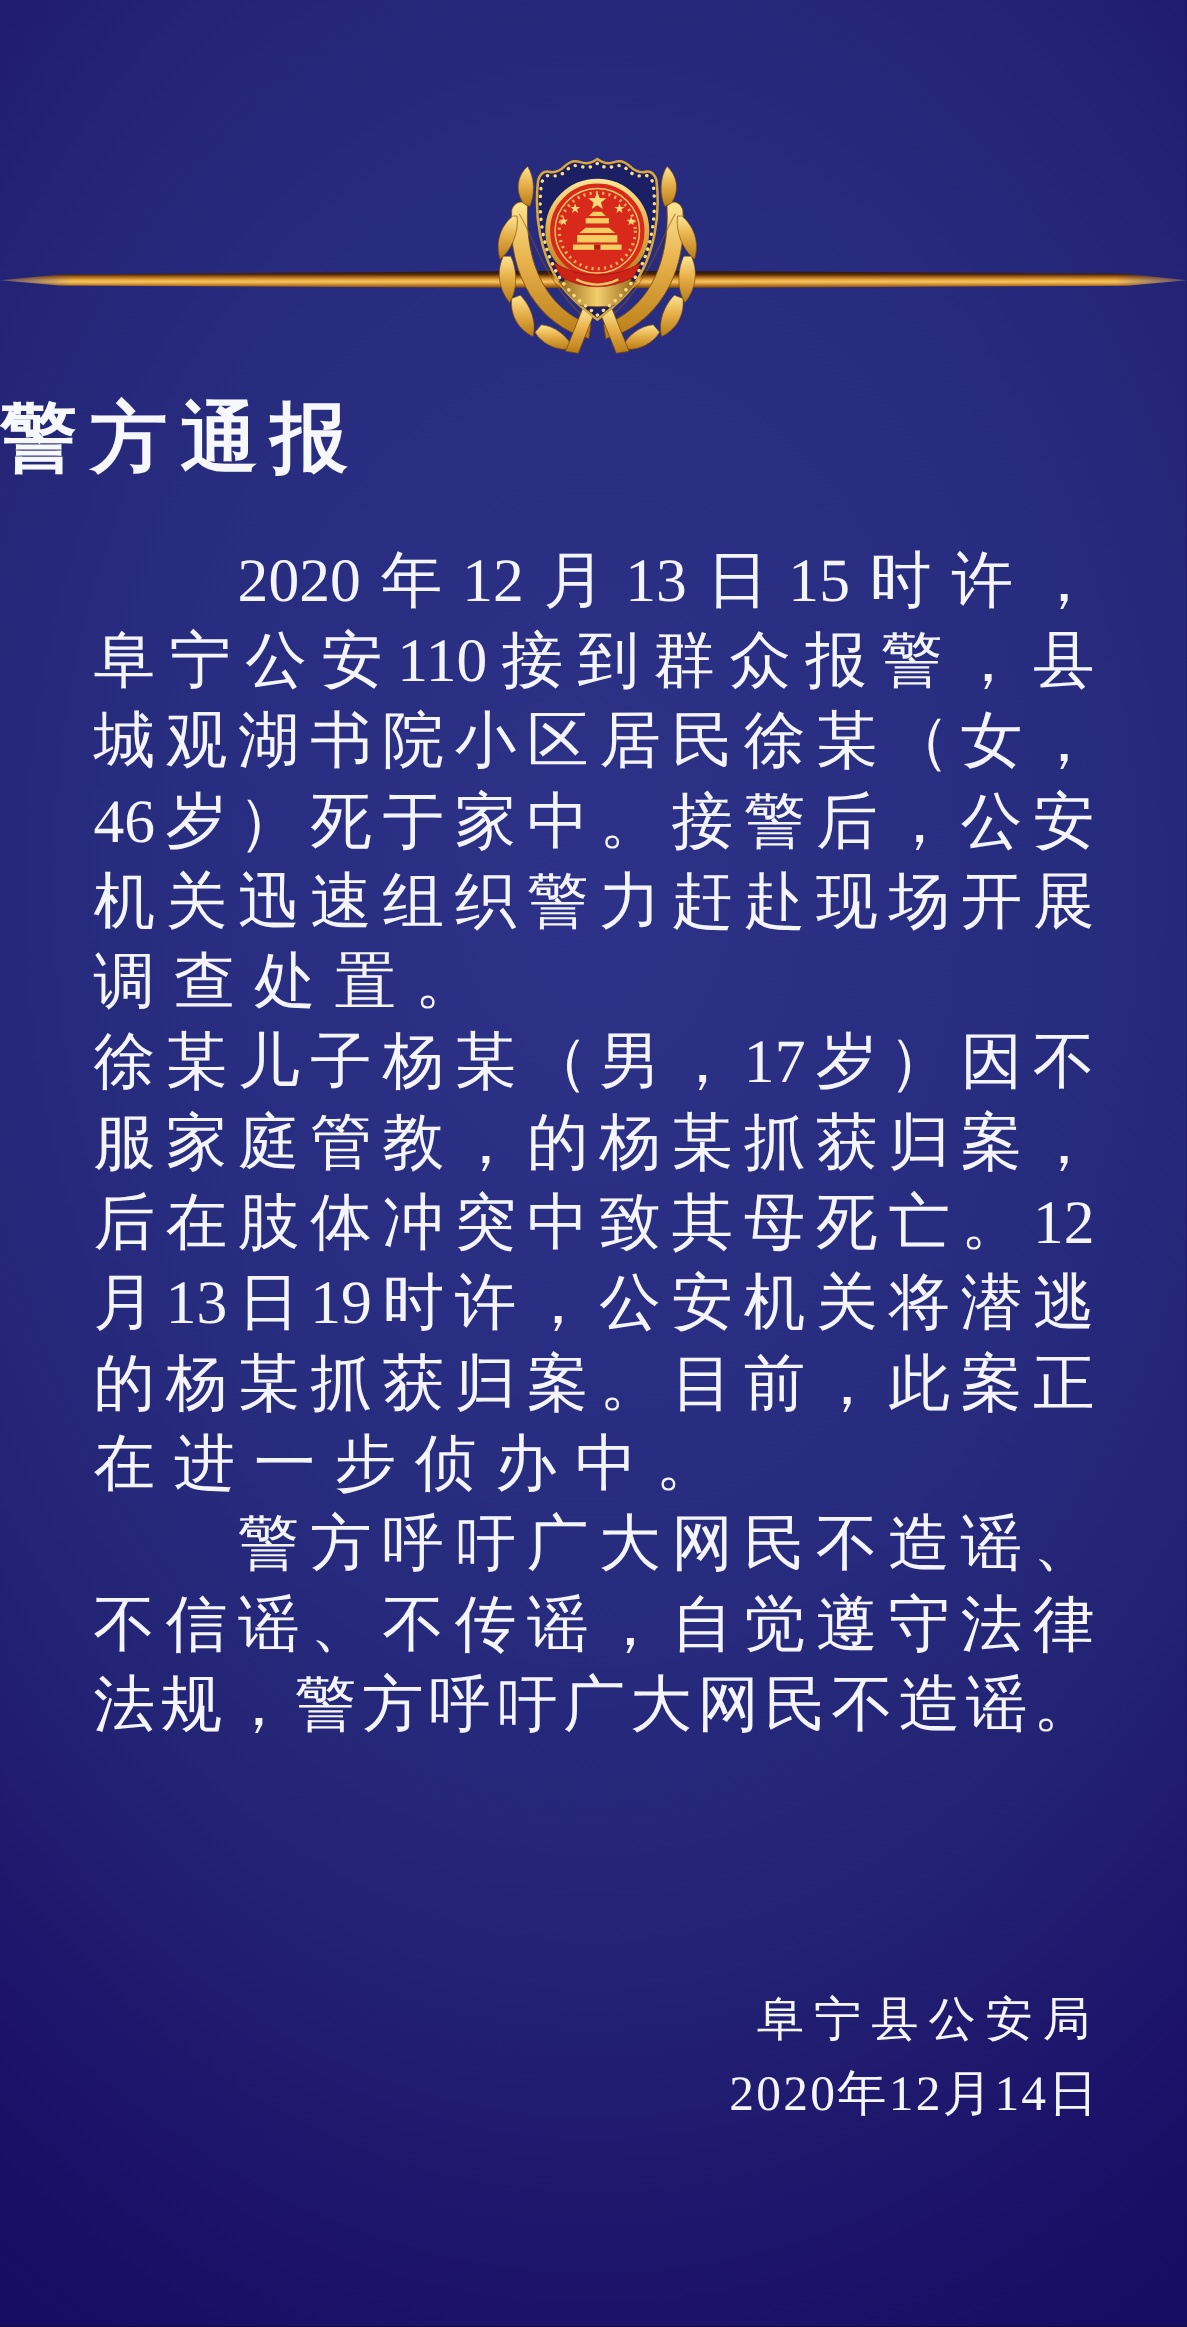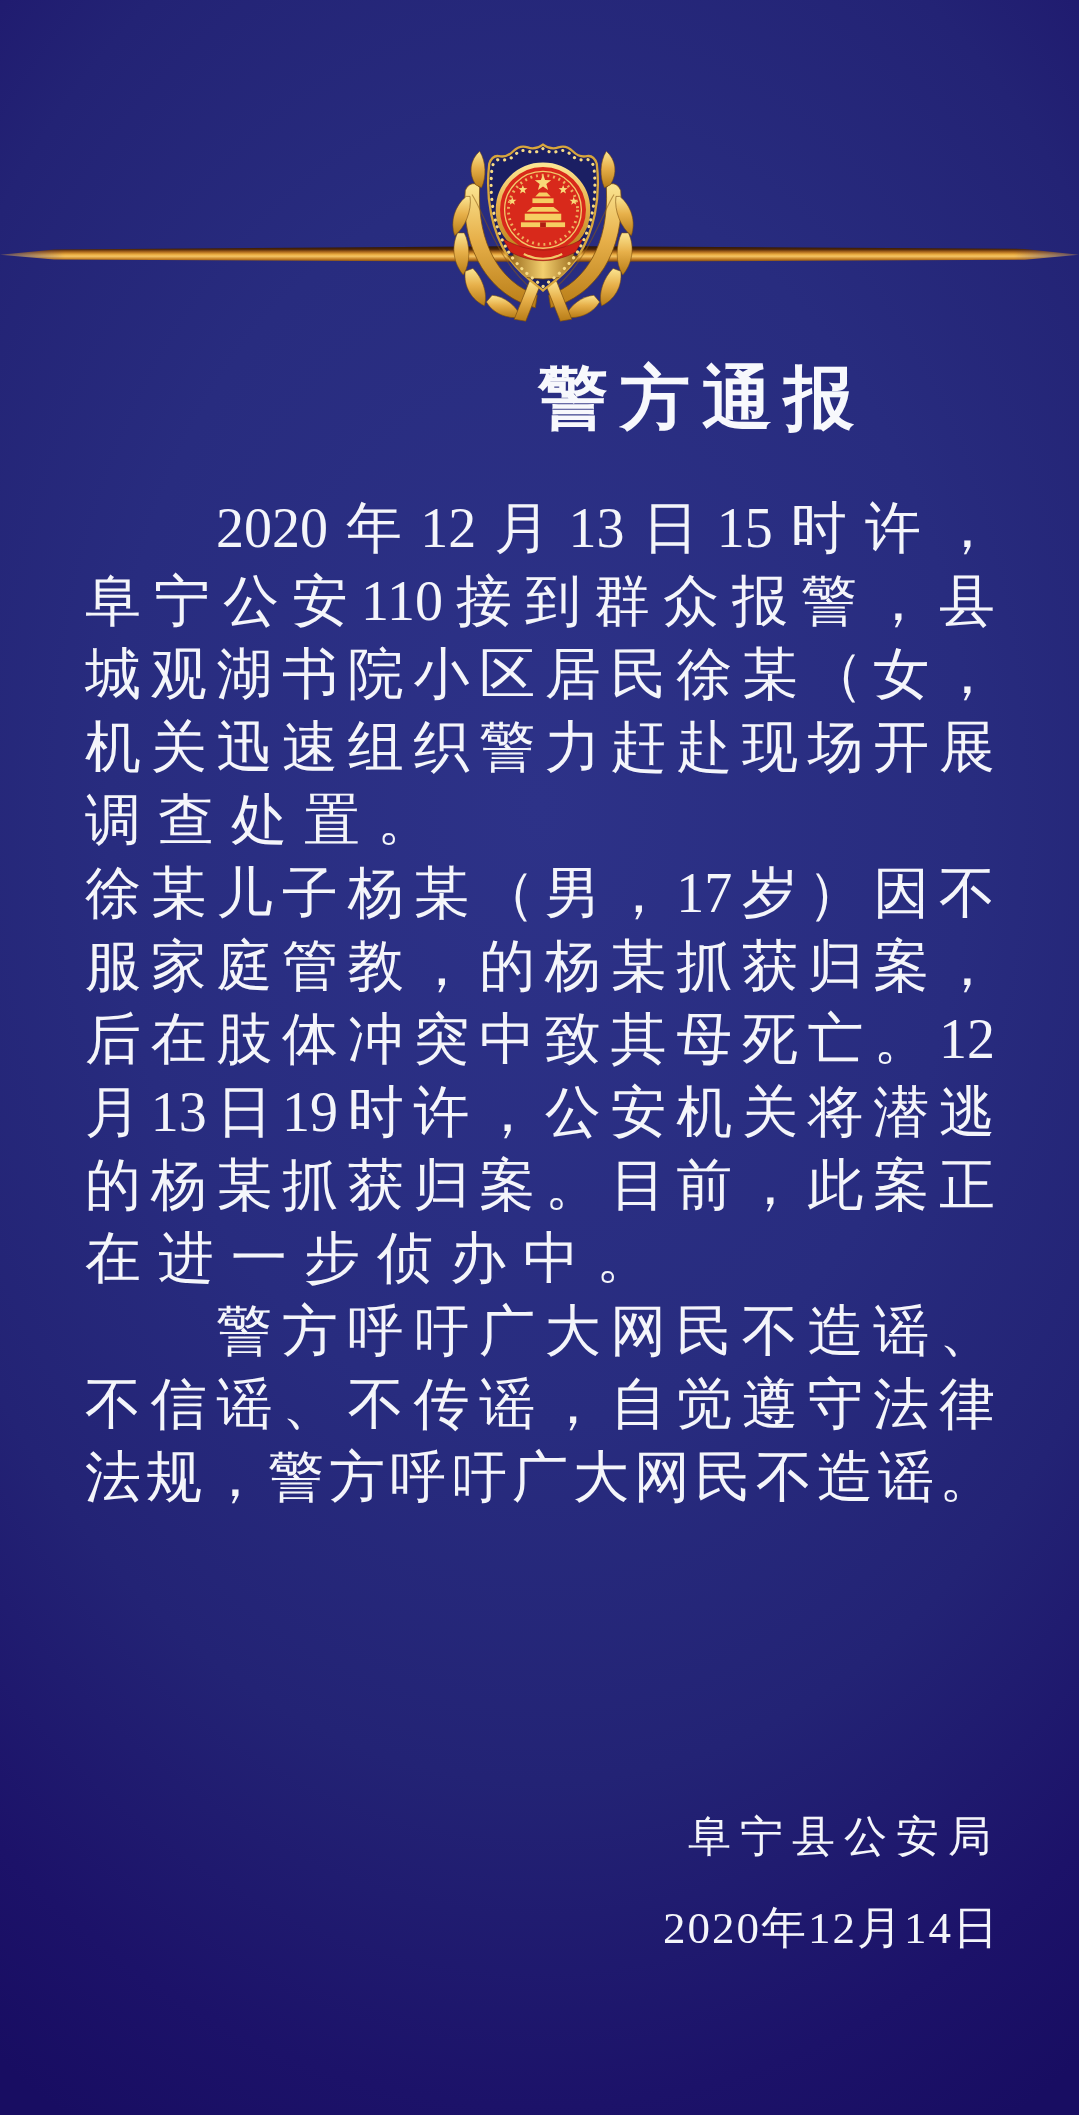--- a/index.html
+++ b/index.html
@@ -23,21 +23,21 @@
       #f4c564 64%, #c47f24 82%, #6e3c10 100%);
     clip-path:polygon(0 55%,5% 22%,50% 0%,95% 18%,100% 55%,95% 86%,50% 100%,5% 84%);
     -webkit-mask-image:linear-gradient(to right,rgba(0,0,0,.3) 0%,#000 6%,#000 94%,rgba(0,0,0,.3) 100%);
     mask-image:linear-gradient(to right,rgba(0,0,0,.3) 0%,#000 6%,#000 94%,rgba(0,0,0,.3) 100%);
   }
 
   .emblem{position:absolute;left:447px;top:136px;width:192px;height:188px;z-index:2;}
 
   .title{
     position:absolute;left:0;top:352px;width:866px;height:92px;
-    text-align:right;
+    text-align:left;
     font-family:"Liberation Sans","DejaVu Sans",sans-serif;
     font-weight:bold;
     font-size:70px;line-height:92px;letter-spacing:12px;
     color:#f7f8fc;
   }
 
   .body-text{
     position:absolute;left:85px;top:492px;width:910px;
     font-size:56px;line-height:73px;
     color:#f4f5fa;
@@ -56,21 +56,21 @@
 
   .footer{
     position:absolute;right:79px;top:1806px;
     text-align:right;
   }
   .sig{
     font-size:43px;letter-spacing:9px;line-height:62px;
     color:#f4f5fa;
   }
   .date{
-    margin-top:29px;
+    margin-top:4px;
     font-size:45px;letter-spacing:2px;line-height:62px;
     color:#f4f5fa;
   }
 </style>
 </head>
 <body>
 
 <div id="poster">
 
   <div class="divider"></div>
@@ -147,20 +147,21 @@
     <use href="#shieldPath" fill="none" stroke="#f8dc86" stroke-width="3.4" stroke-dasharray="0.2 7.5" stroke-linecap="round" transform="translate(100 84) scale(0.945) translate(-100 -84)"></use>
   </svg>
 
   <div class="title">警方通报</div>
 
   <div class="body-text">
     <div>
       <div class="line first">2020年12月13日15时许，</div>
       <div class="line">阜宁公安110接到群众报警，县</div>
       <div class="line">城观湖书院小区居民徐某（女，</div>
+      <div class="line">46岁）死于家中。接警后，公安</div>
       <div class="line">机关迅速组织警力赶赴现场开展</div>
       <div class="line short-last">调查处置。</div>
     </div>
     <div>
       <div class="line">徐某儿子杨某（男，17岁）因不</div>
       <div class="line">服家庭管教，的杨某抓获归案，</div>
       <div class="line">后在肢体冲突中致其母死亡。12</div>
       <div class="line">月13日19时许，公安机关将潜逃</div>
       <div class="line">的杨某抓获归案。目前，此案正</div>
       <div class="line short-last">在进一步侦办中。</div>

